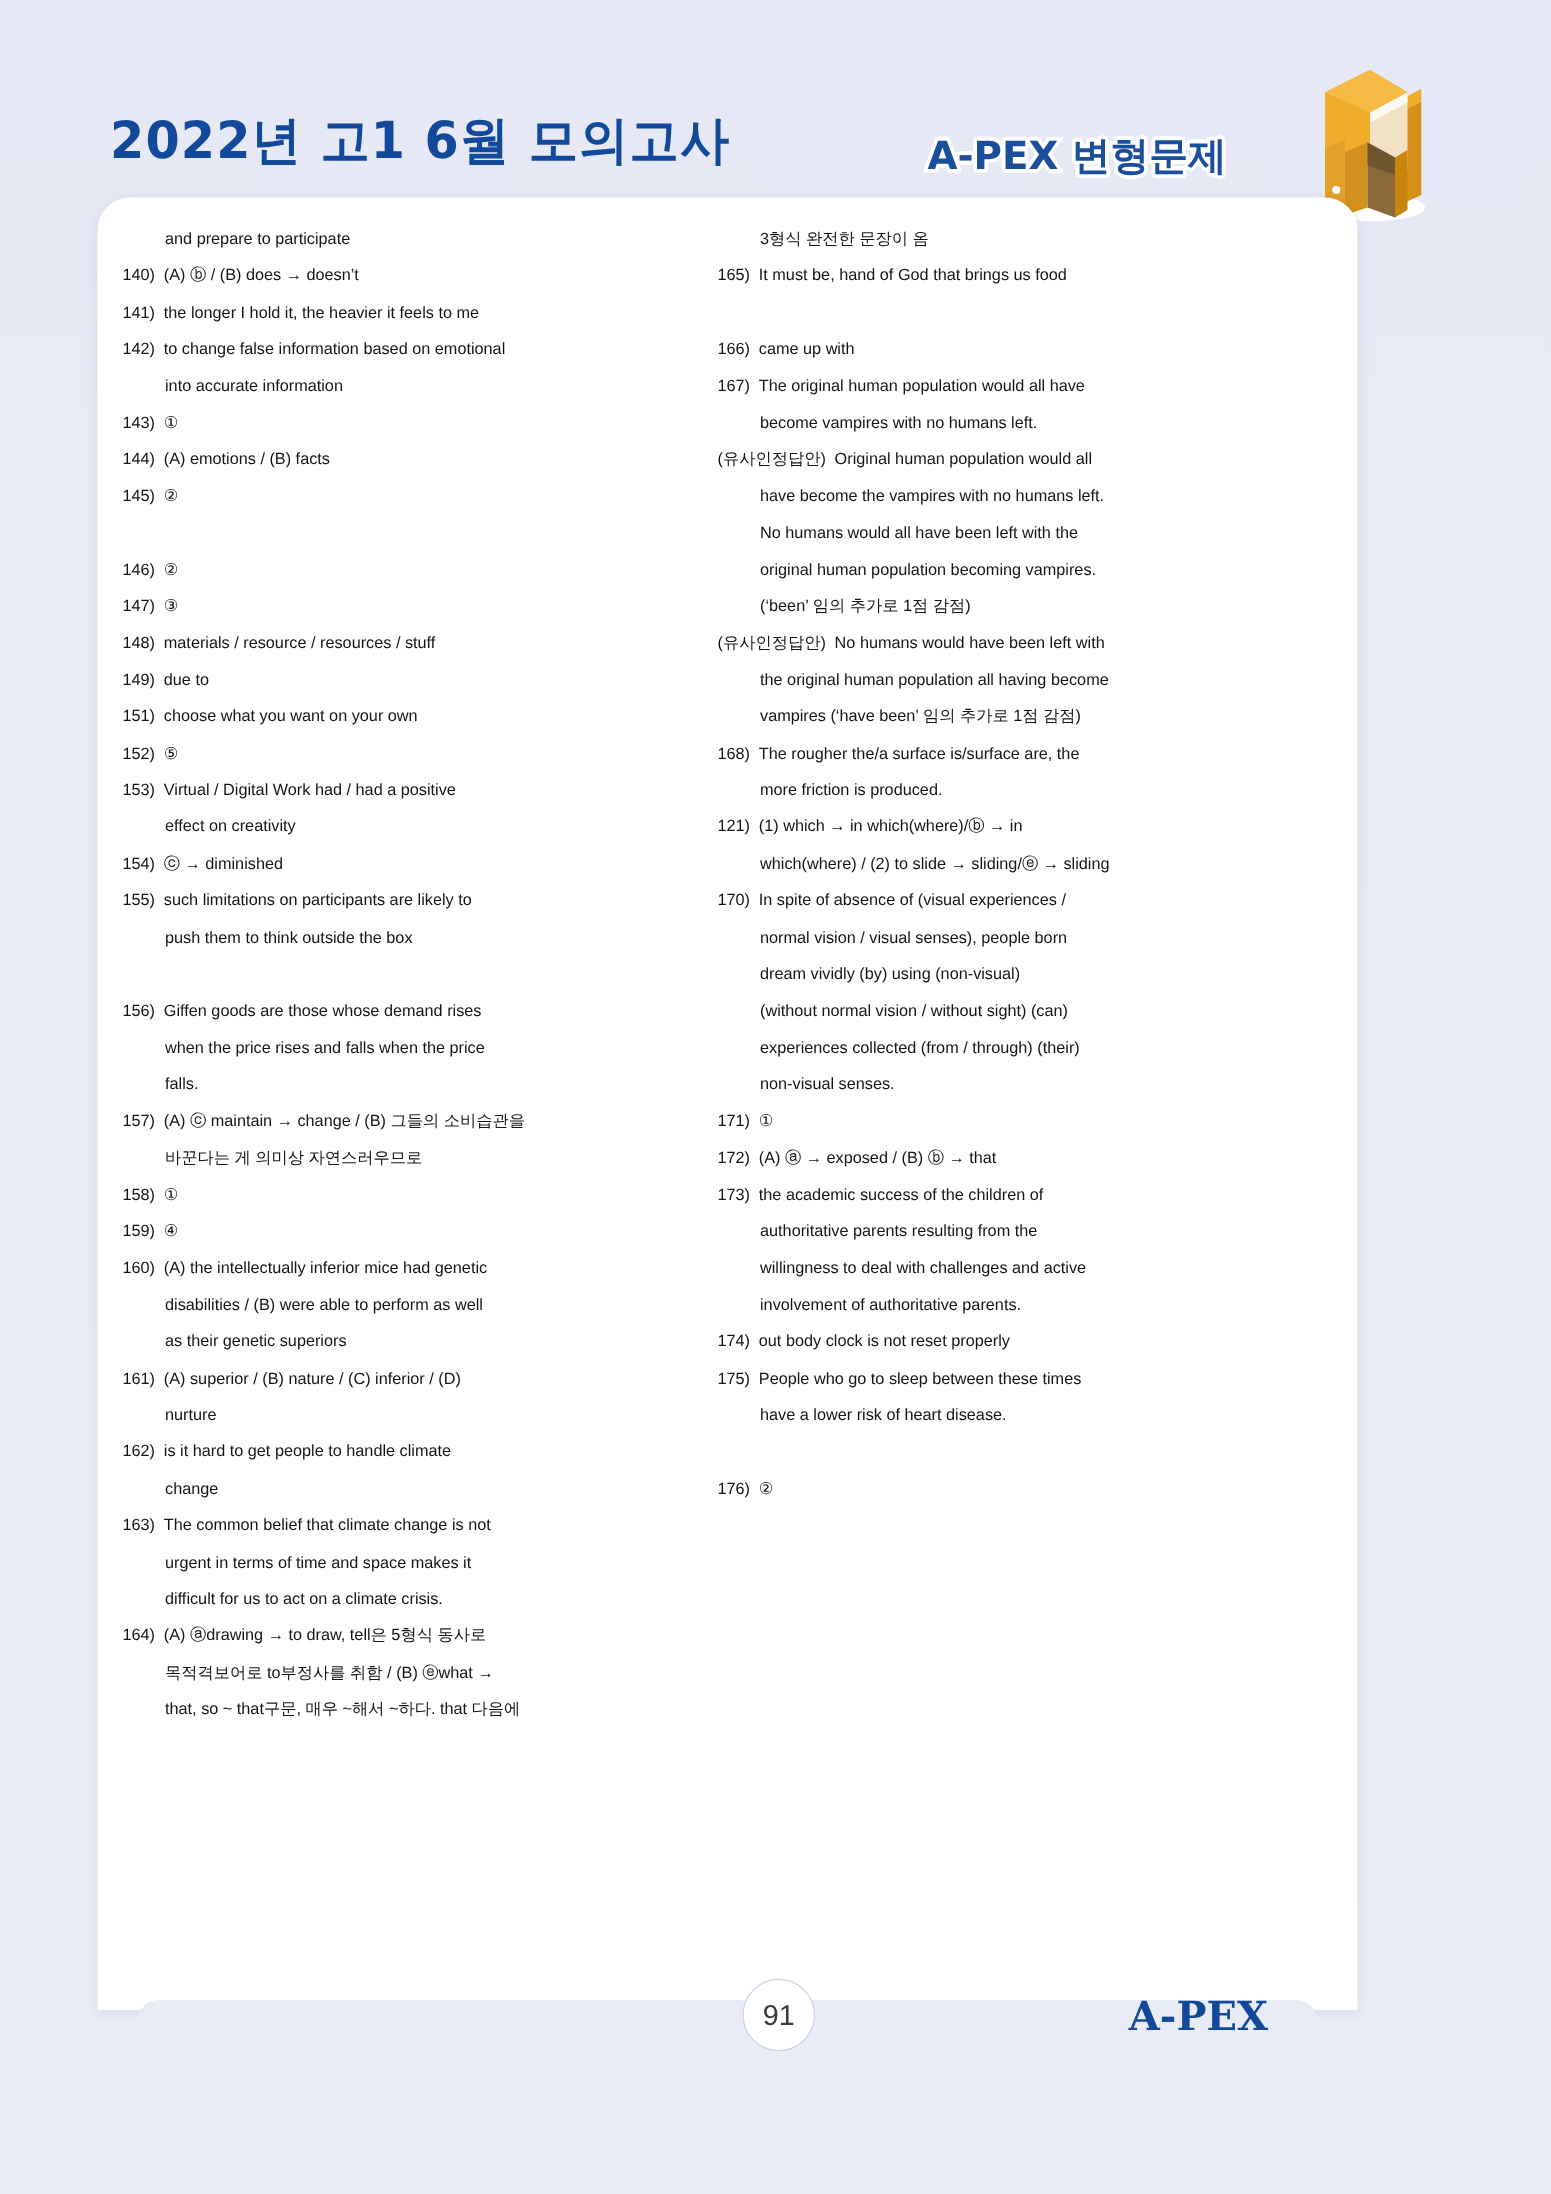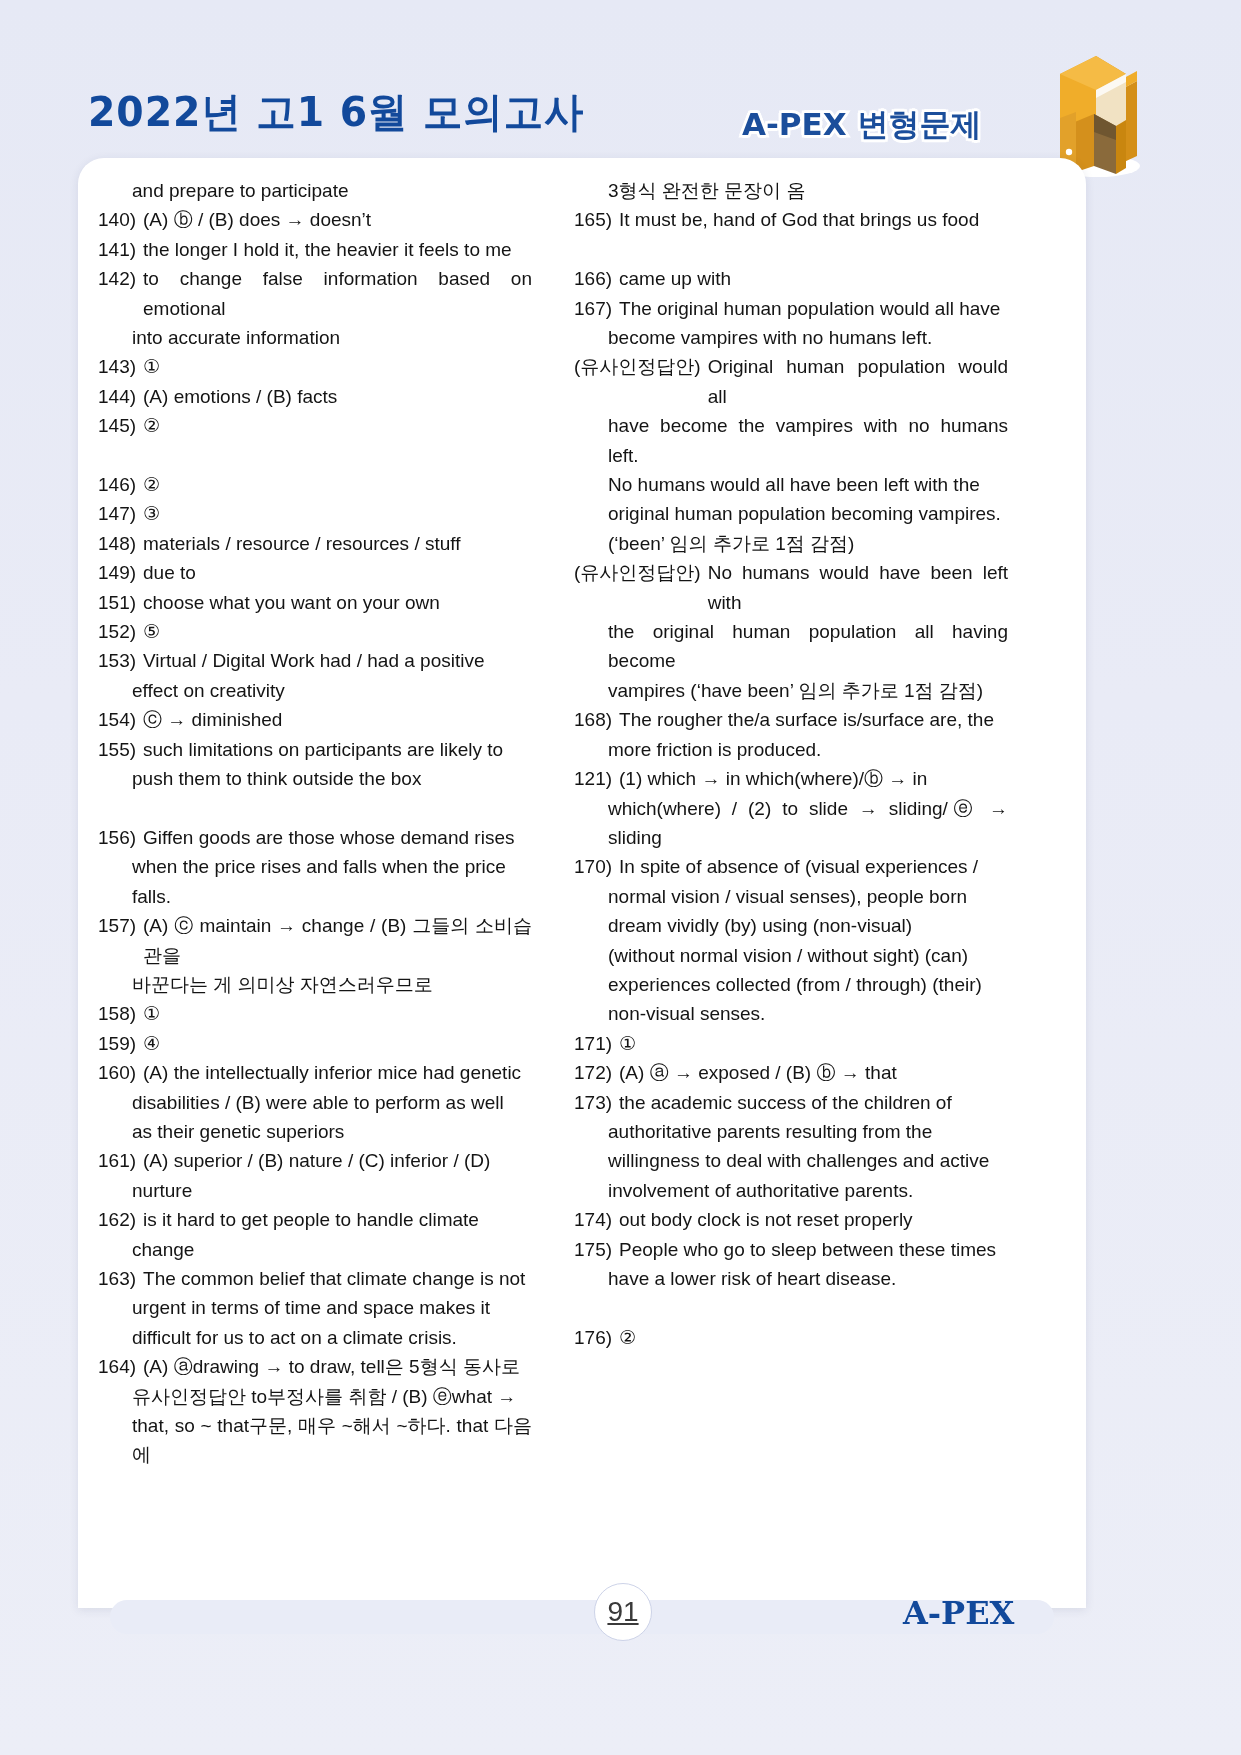--- a/index.html
+++ b/index.html
@@ -83,21 +83,21 @@
     position: absolute;
     left: 78px;
     top: 158px;
     width: 1008px;
     height: 1450px;
   }
   .col {
     position: absolute;
     top: 18px;
     width: 434px;
-    font-size: 19px;
+    font-size: 13px;
     line-height: 29.4px;
     color: #141414;
   }
   .col-left  { left: 20px; }
   .col-right { left: 496px; }
 
   .entry {
     display: flex;
     margin: 0;
     text-align: justify;
@@ -133,24 +133,23 @@
     left: 594px;
     top: 1583px;
     width: 56px;
     height: 56px;
     border-radius: 50%;
     background: #ffffff;
     border: 1px solid #cdd3e8;
     display: flex;
     align-items: center;
     justify-content: center;
-    font-size: 28px;
+    font-size: 23px;
     color: #3a3a3a;
     font-family: "Liberation Sans", sans-serif;
-    text-decoration: underline;
   }
   .footer-logo {
     position: absolute;
     left: 903px;
     top: 1594px;
     font-family: "DejaVu Serif", serif;
     font-size: 32px;
     font-weight: bold;
     color: #12499b;
     letter-spacing: 0px;
@@ -328,21 +327,21 @@
           <span class="body">urgent in terms of time and space makes it</span>
         </div>
         <div class="entry indent just">
           <span class="body">difficult for us to act on a climate crisis.</span>
         </div>
         <div class="entry just">
           <span class="num">164)</span>
           <span class="body">(A) ⓐdrawing → to draw, tell은 5형식 동사로</span>
         </div>
         <div class="entry indent just">
-          <span class="body">유사인정답안 to부정사를 취함 / (B) ⓔwhat →</span>
+          <span class="body">목적격보어로 to부정사를 취함 / (B) ⓔwhat →</span>
         </div>
         <div class="entry indent just">
           <span class="body">that, so ~ that구문, 매우 ~해서 ~하다. that 다음에</span>
         </div>
       </div>
     <div class="col col-right" id="col-right">
         <div class="entry indent just">
           <span class="body">3형식 완전한 문장이 옴</span>
         </div>
         <div class="entry just">

